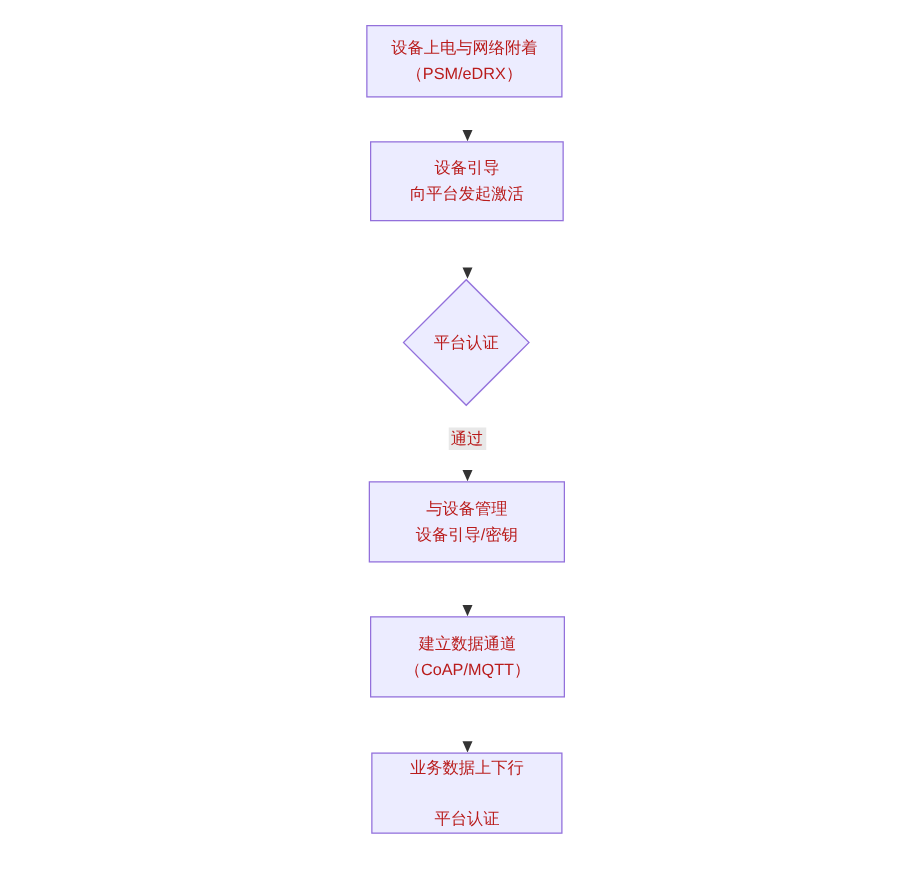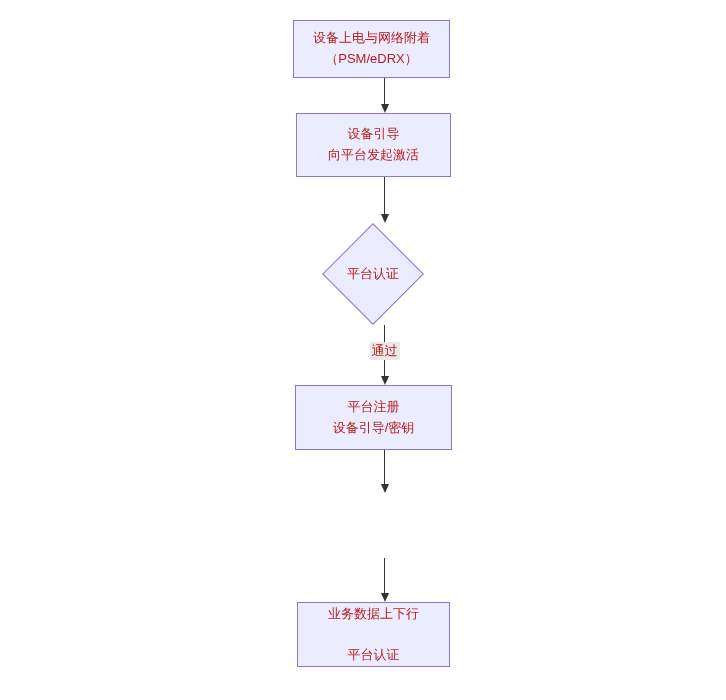--- a/index.html
+++ b/index.html
@@ -66,25 +66,24 @@
     display: flex;
     align-items: center;
     justify-content: center;
     font-size: 13px;
     white-space: nowrap;
   }
 
   
   .edge {
     position: absolute;
-    left: 380px;           
+    left: 369px;           
     width: 9px;
     display: flex;
-    flex-direction: column;
-    align-items: center;
+    align-items: flex-end;
   }
   .edge-line {
     width: 1px;
     flex: 1 1 auto;
     background: #333333;
   }
   .arrowhead {
     width: 0;
     height: 0;
     border-left: 4.5px solid transparent;
@@ -140,29 +139,33 @@
     <div class="diamond-label">平台认证</div>
   </div>
 
   <div class="edge" id="edge-3">
     <div class="edge-line"></div>
     <div class="arrowhead"></div>
     <div class="edge-label">通过</div>
   </div>
 
   <div class="node" id="node-4">
-    <div class="line">平台注册</div>
+    <div class="line">与设备管理</div>
     <div class="line">设备引导/密钥</div>
   </div>
 
   <div class="edge" id="edge-4">
     <div class="edge-line"></div>
     <div class="arrowhead"></div>
   </div>
 
+  <div class="node" id="node-5">
+    <div class="line">建立数据通道</div>
+    <div class="line">（CoAP/MQTT）</div>
+  </div>
 
   <div class="edge" id="edge-5">
     <div class="edge-line"></div>
     <div class="arrowhead"></div>
   </div>
 
   <div class="node" id="node-6">
     <div class="line">业务数据上下行</div>
     <div class="line">平台认证</div>
   </div>

